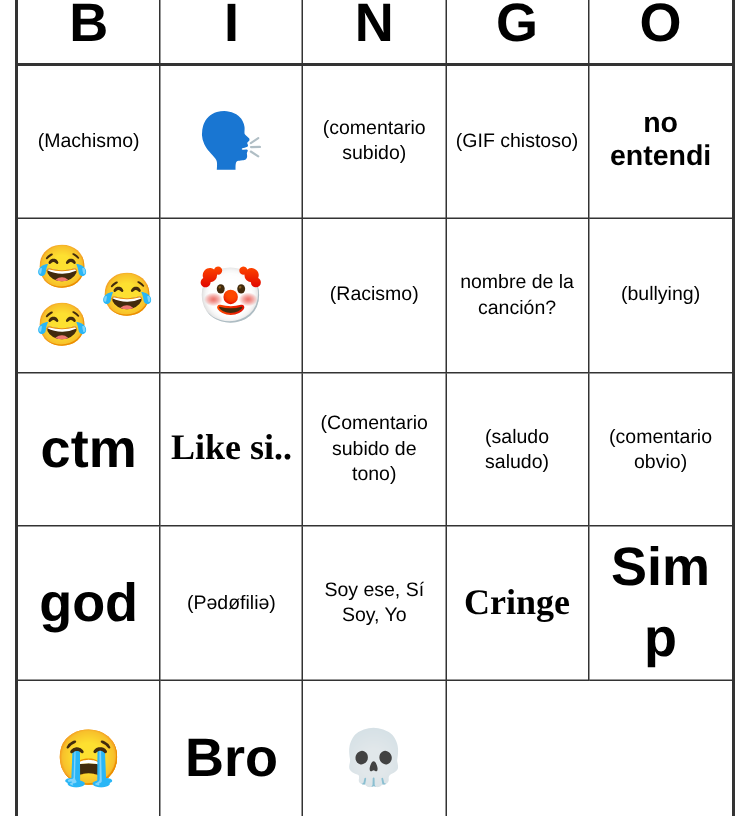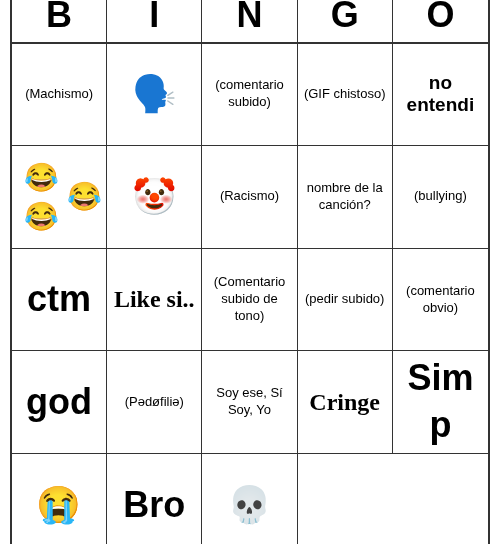--- a/index.html
+++ b/index.html
@@ -100,21 +100,21 @@
         <br>
         <span>😂</span>
       </div>
       <div class="bingo-cell cell-emoji">🤡</div>
       <div class="bingo-cell">(Racismo)</div>
       <div class="bingo-cell">nombre de la canción?</div>
       <div class="bingo-cell">(bullying)</div>
       <div class="bingo-cell cell-large">ctm</div>
       <div class="bingo-cell cell-medium">Like si..</div>
       <div class="bingo-cell">(Comentario subido de tono)</div>
-      <div class="bingo-cell">(pedir subido)</div>
+      <div class="bingo-cell">(saludo saludo)</div>
       <div class="bingo-cell">(comentario obvio)</div>
       <div class="bingo-cell cell-large">god</div>
       <div class="bingo-cell">(Pədøfiliə)</div>
       <div class="bingo-cell">Soy ese, Sí Soy, Yo</div>
       <div class="bingo-cell cell-medium">Cringe</div>
       <div class="bingo-cell cell-large">Simp</div>
       <div class="bingo-cell cell-emoji">😭</div>
       <div class="bingo-cell cell-large">Bro</div>
       <div class="bingo-cell cell-emoji">💀</div>
     </div>

